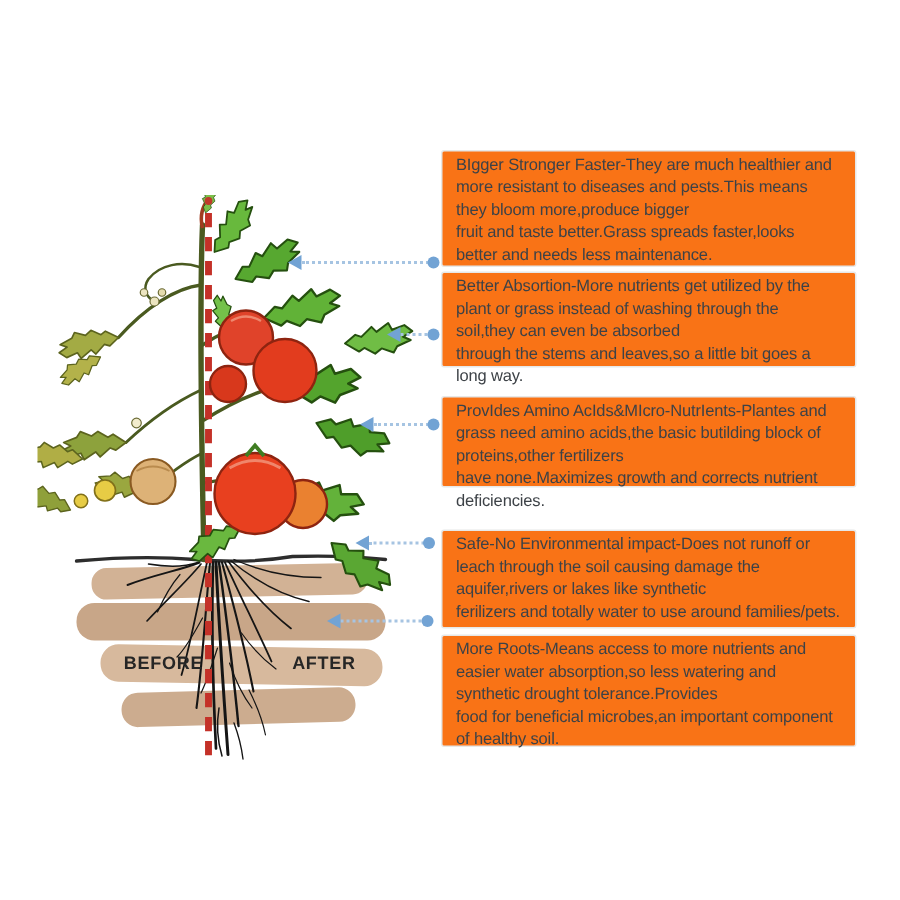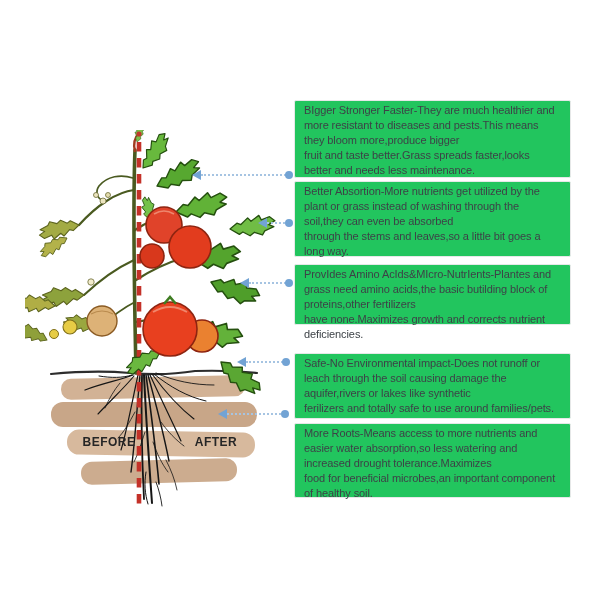--- a/index.html
+++ b/index.html
@@ -1,24 +1,24 @@
 <!DOCTYPE html>
 <html><head>
 <meta charset="utf-8">
 <style>
   html,body{margin:0;padding:0;background:#ffffff;}
   .page{position:relative;width:600px;height:600px;background:#ffffff;overflow:hidden;
         font-family:"Liberation Sans",sans-serif;}
   
   .callout{position:absolute;left:294px;width:277px;box-sizing:border-box;
-           background:#22c55e;border:1px solid #e6e8e8;border-radius:2px;
+           background:#f97316;border:1px solid #e6e8e8;border-radius:2px;
            padding:2px 8px 0 9px;font-size:11px;line-height:15px;color:#3d4247;
            letter-spacing:-0.1px;white-space:pre-line;}
   #callout-1{top:100px;height:78px}
-  #callout-2{top:181px;height:76px}
+  #callout-2{top:181px;height:64px}
   #callout-3{top:264px;height:61px}
   #callout-4{top:353px;height:66px}
   #callout-5{top:423px;height:75px}
   
   .arrow{position:absolute;height:0;border-top:2px dotted #a6c4e2;}
   .arrow::before{content:"";position:absolute;left:-9px;top:-6px;width:0;height:0;
                  border:5px solid transparent;border-left:0;border-right:9px solid #72a3d4;}
   .arrow::after{content:"";position:absolute;right:-4px;top:-5px;width:8px;height:8px;
                 border-radius:50%;background:#72a3d4;}
   #arrow-1{top:174px;left:201px;width:88px}
@@ -157,20 +157,20 @@
 through the stems and leaves,so a little bit goes a
 long way.</div>
   <div class="callout" id="callout-3">ProvIdes Amino AcIds&amp;MIcro-NutrIents-Plantes and
 grass need amino acids,the basic butilding block of
 proteins,other fertilizers
 have none.Maximizes growth and corrects nutrient
 deficiencies.</div>
   <div class="callout" id="callout-4">Safe-No Environmental impact-Does not runoff or
 leach through the soil causing damage the
 aquifer,rivers or lakes like synthetic
-ferilizers and totally safe to use around families/pets.</div>
+ferilizers and totally water to use around families/pets.</div>
   <div class="callout" id="callout-5">More Roots-Means access to more nutrients and
 easier water absorption,so less watering and
-increased drought tolerance.Maximizes
+synthetic drought tolerance.Provides
 food for beneficial microbes,an important component
 of healthy soil.</div>
 
 </div>
 
 </body></html>

